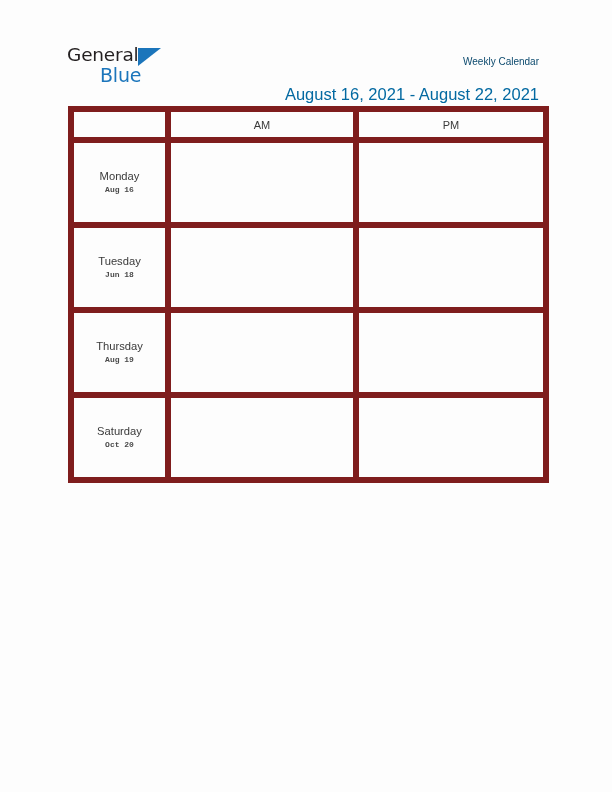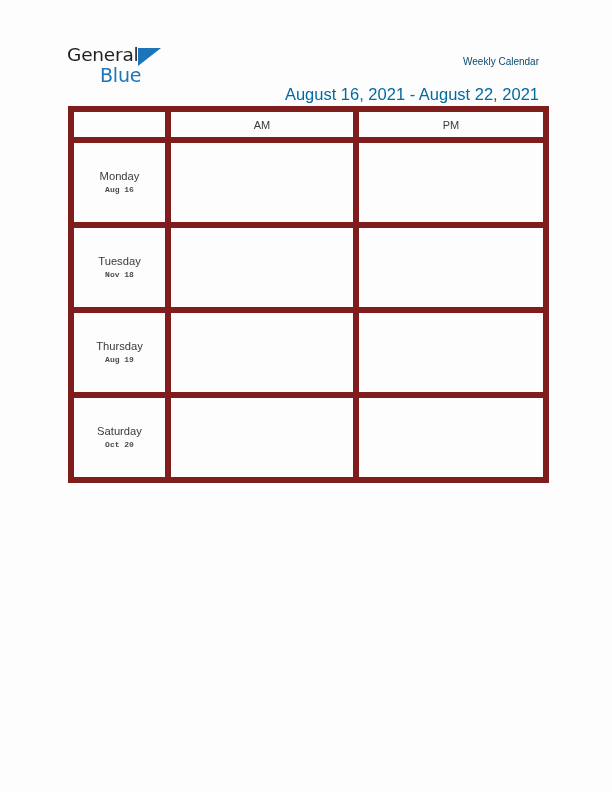--- a/index.html
+++ b/index.html
@@ -188,21 +188,21 @@
           <div class="day-date">Aug 16</div>
         </td>
         <td class="slot-cell"></td>
         <td class="slot-cell"></td>
       </tr>
 
 
       <tr>
         <td class="day-cell">
           <div class="day-name">Tuesday</div>
-          <div class="day-date">Nov 18</div>
+          <div class="day-date">Jun 18</div>
         </td>
         <td class="slot-cell"></td>
         <td class="slot-cell"></td>
       </tr>
 
       <tr>
         <td class="day-cell">
           <div class="day-name">Thursday</div>
           <div class="day-date">Aug 19</div>
         </td>

